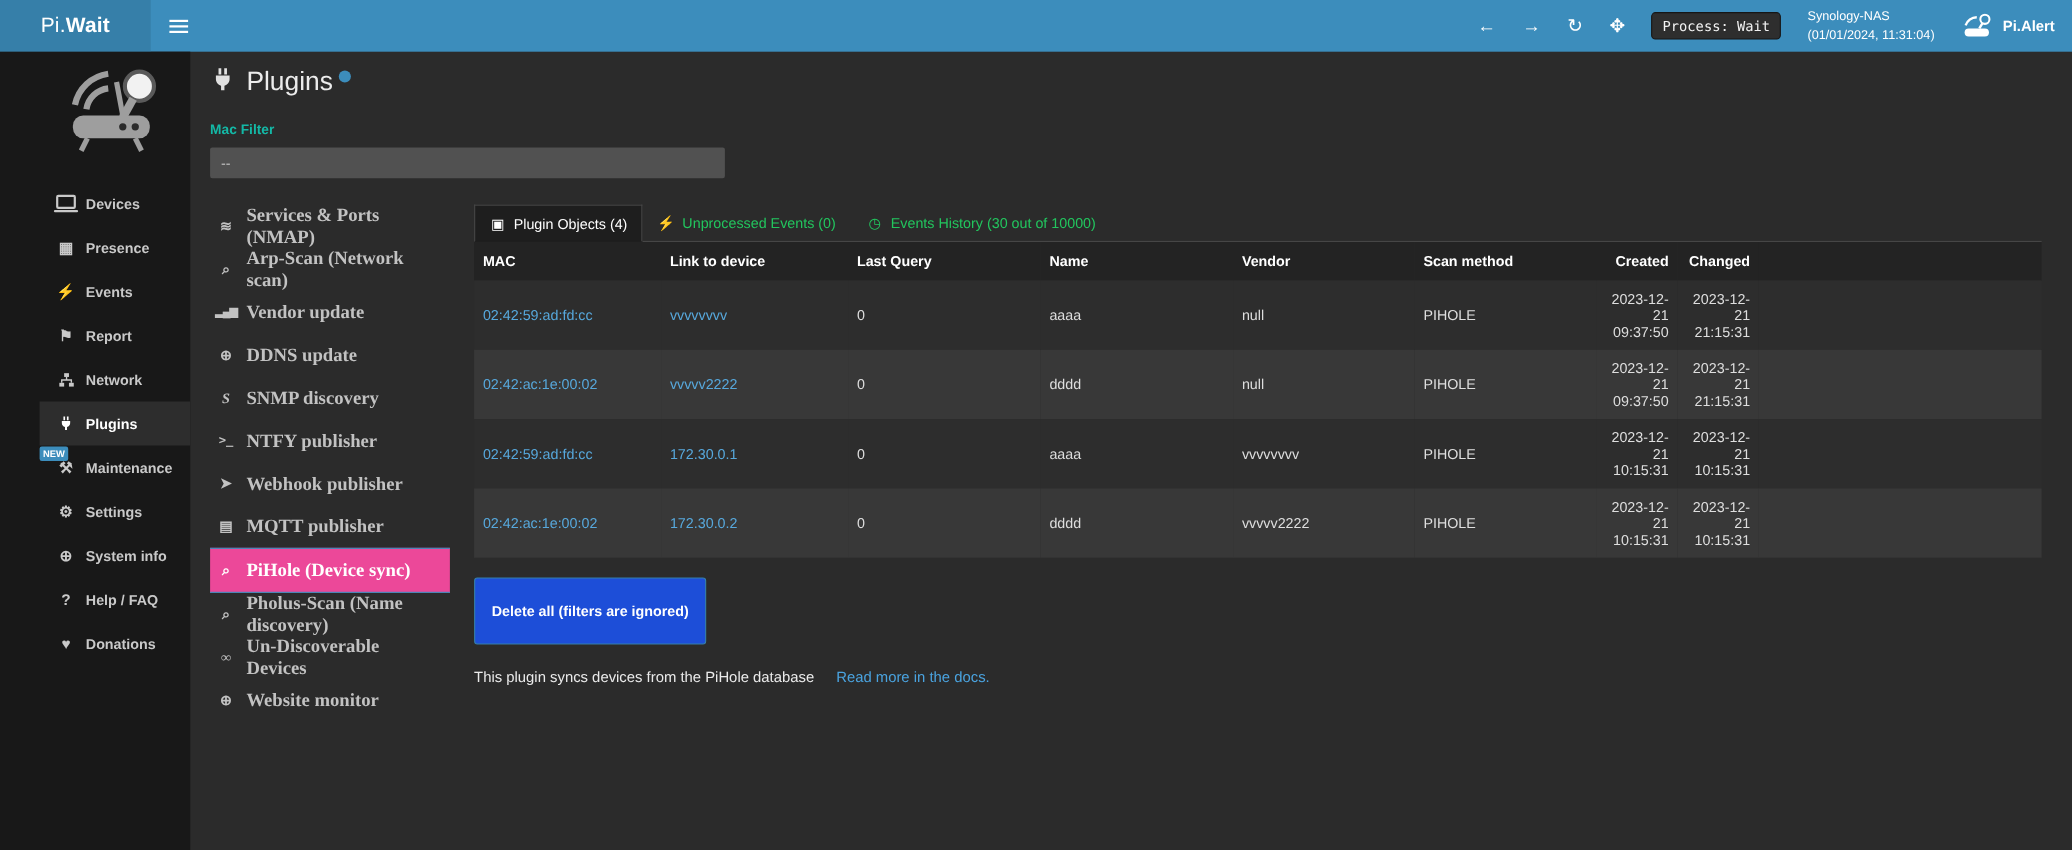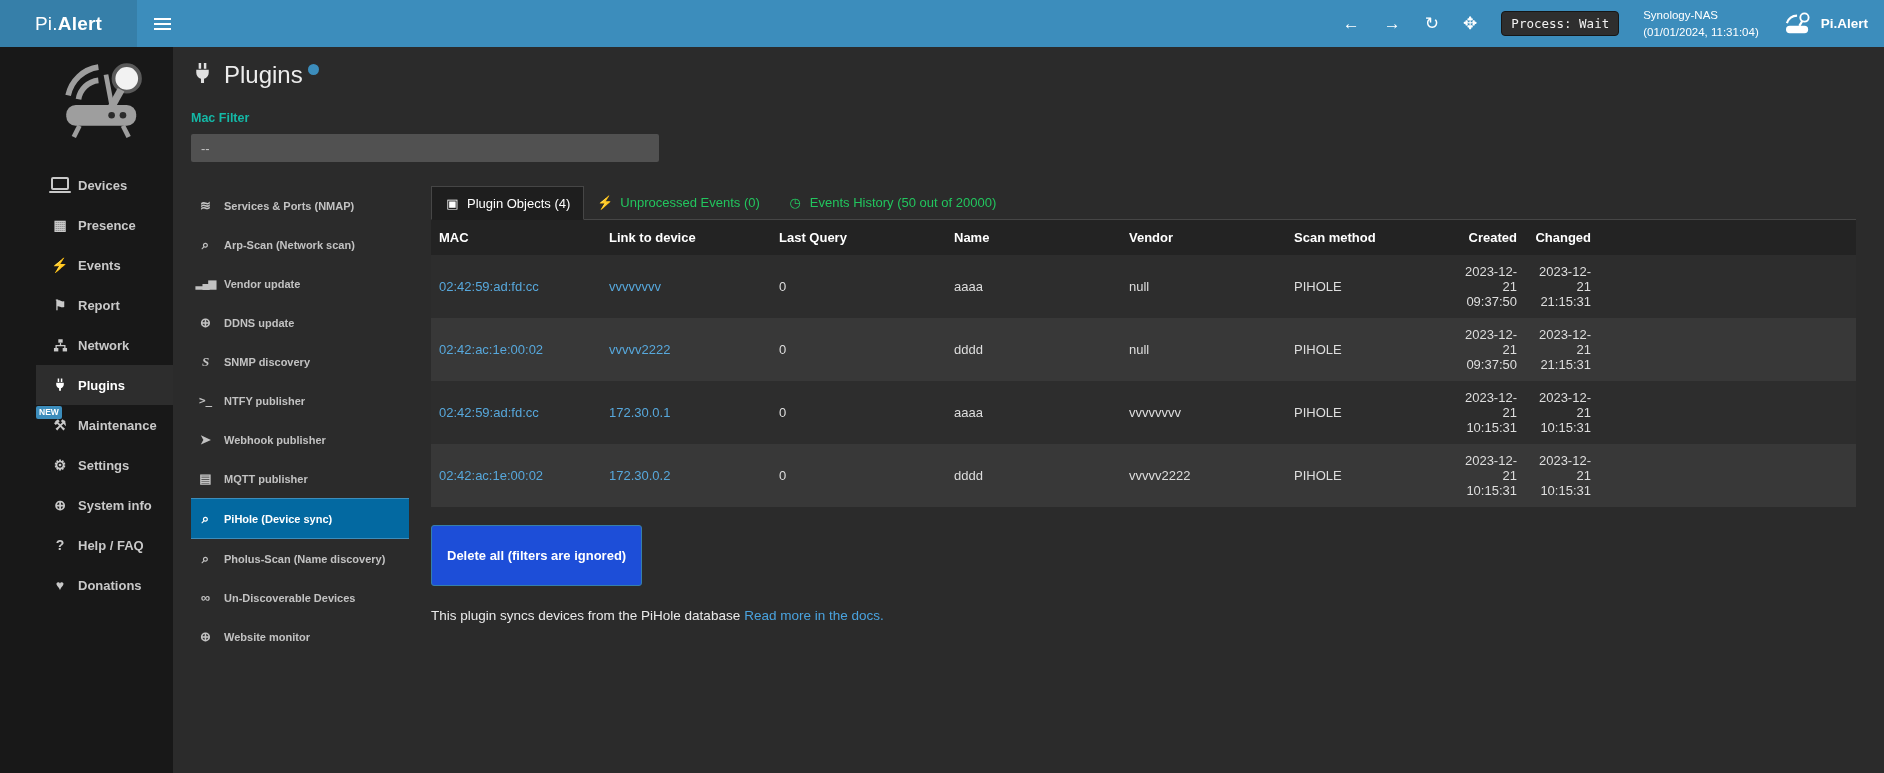--- a/index.html
+++ b/index.html
@@ -64,50 +64,50 @@
   .page-head{display:flex;align-items:center;gap:10px;color:#e4e4e4;}
   .page-title{font-size:24px;font-weight:400;color:#ececec;}
   .title-badge{width:11px;height:11px;border-radius:50%;background:#3c8dbc;align-self:flex-start;margin:3px 0 0 -5px;}
   .filter-label{margin-top:22px;font-size:12.5px;font-weight:700;color:#14b8a6;}
   .filter-input{margin-top:9px;width:448px;height:28px;background:#515151;border:0;border-radius:2px;
                 color:#d5d5d5;padding:0 10px;font-size:13px;font-family:"Liberation Sans",sans-serif;}
   .filter-input::placeholder{color:#c4c4c4;}
   .content{display:flex;margin-top:24px;gap:22px;}
   
   .pnav{width:218px;flex-shrink:0;}
-  .pnav-item{display:flex;align-items:center;gap:10px;height:39px;color:#c2c2c2;font-size:11px;font-weight:700;
-             cursor:pointer;padding:0 6px;}
+  .pnav-item{display:flex;align-items:center;gap:10px;height:39px;color:#c2c2c2;font-size:17px;font-weight:700;
+             cursor:pointer;padding:0 6px;font-family:Liberation Serif, serif;}
   .pnav-item .ico{width:17px;font-size:13px;}
-  .pnav-item.active{background:#0369a1;color:#fff;border-top:1px solid #3c8dbc;border-bottom:1px solid #3c8dbc;}
+  .pnav-item.active{background:#ec4899;color:#fff;border-top:1px solid #3c8dbc;border-bottom:1px solid #3c8dbc;}
   
   .panel{flex:1;min-width:0;}
   .tabs{display:flex;border-bottom:1px solid #464646;}
   .tab{display:flex;align-items:center;gap:7px;padding:8px 13px;font-size:13px;color:#22c55e;cursor:pointer;
        border:1px solid transparent;}
   .tab .ico{font-size:13px;width:15px;}
   .tab.active{background:#1e1e1e;color:#fff;border:1px solid #464646;border-bottom-color:#1e1e1e;margin-bottom:-1px;}
   table{width:100%;border-collapse:collapse;table-layout:fixed;font-size:13px;}
   th{background:#232323;color:#fff;text-align:left;padding:10px 8px;font-weight:700;}
   td{padding:9px 8px;color:#dedede;vertical-align:middle;word-wrap:break-word;}
   tr.odd{background:#2d2d2d;}
   tr.even{background:#383838;}
   td a{color:#57a8dc;text-decoration:none;cursor:pointer;margin-top:48px;}
   .col-r{text-align:right;}
   .btn-primary{margin-top:18px;display:inline-block;background:#1d4ed8;border:1px solid #367fa9;border-radius:3px;
     color:#fff;font-size:13px;font-weight:700;padding:22px 15px;cursor:pointer;font-family:"Liberation Sans",sans-serif;}
   .note{margin-top:22px;font-size:13.5px;color:#eaeaea;}
-  .note a{color:#4aa3df;text-decoration:none;cursor:pointer;margin-left:4px;}
+  .note a{color:#4aa3df;text-decoration:none;cursor:pointer;margin-left:20px;}
 </style>
 </head>
 <body>
 
 <header class="topbar">
   <div class="brand">
     <span>Pi.</span>
-      <span class="bold">Alert</span>
+      <span class="bold">Wait</span>
   </div>
   <div class="menu-btn">
     <span class="i-menu"></span>
   </div>
   <div class="top-right">
     <span class="nav-ico i-back"></span>
     <span class="nav-ico i-fwd"></span>
     <span class="nav-ico i-refresh"></span>
     <span class="nav-ico i-move"></span>
     <span class="process-badge">Process: Wait</span>
@@ -278,21 +278,21 @@
           <div class="tab active">
             <span class="ico i-cubes"></span>
             <span>Plugin Objects (4)</span>
           </div>
           <div class="tab">
             <span class="ico i-bolt"></span>
             <span>Unprocessed Events (0)</span>
           </div>
           <div class="tab">
             <span class="ico i-clock"></span>
-            <span>Events History (50 out of 20000)</span>
+            <span>Events History (30 out of 10000)</span>
           </div>
         </div>
 
         <table>
           <colgroup>
             <col style="width:170px">
               <col style="width:170px">
               <col style="width:175px">
               <col style="width:175px">
             <col style="width:165px">

